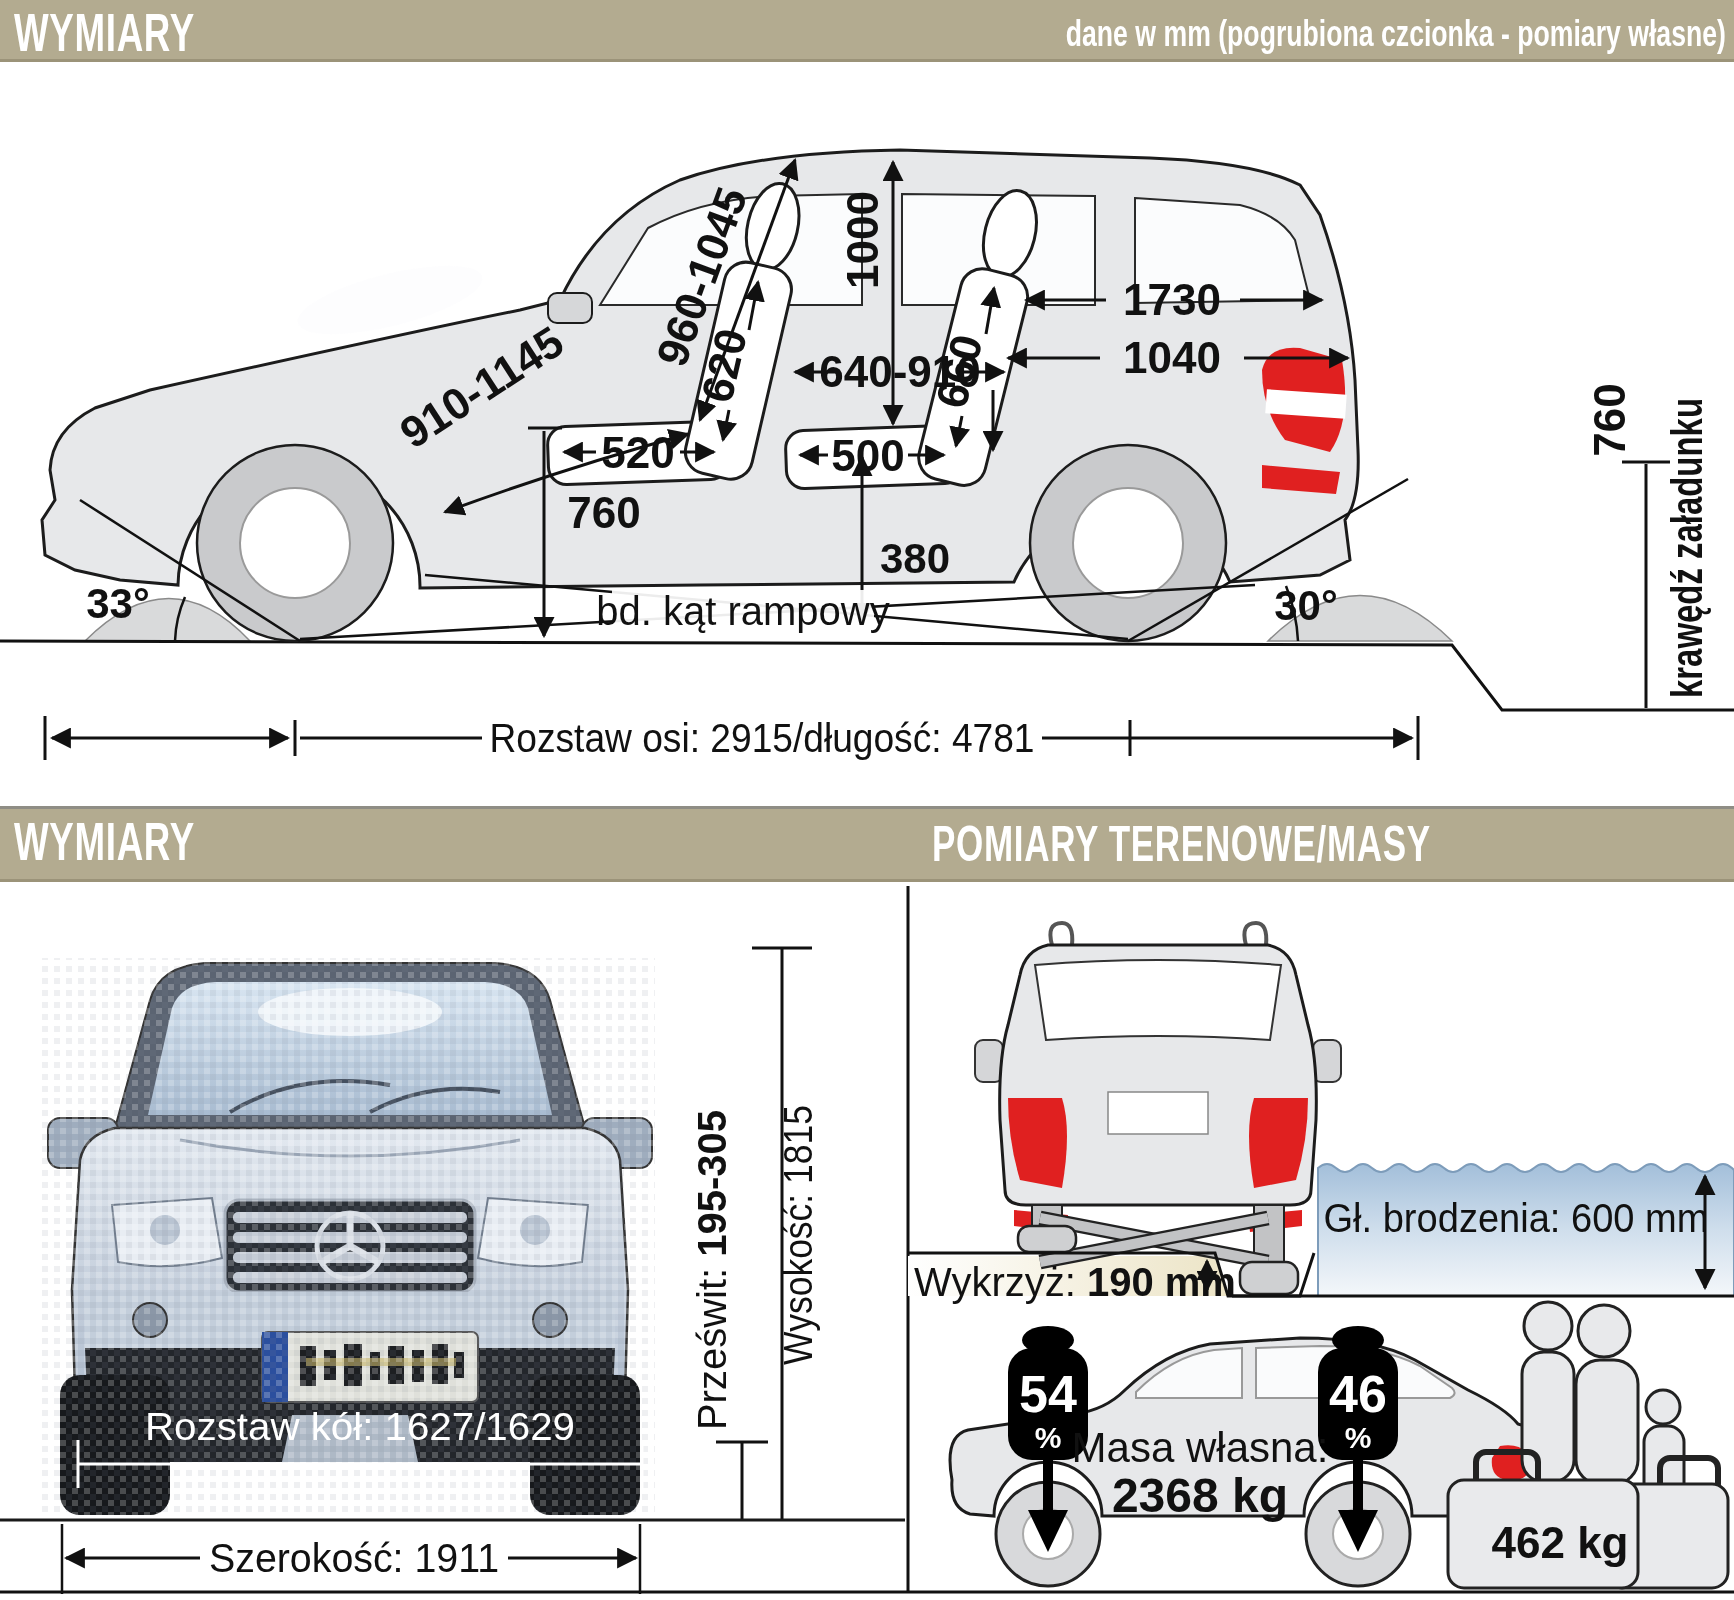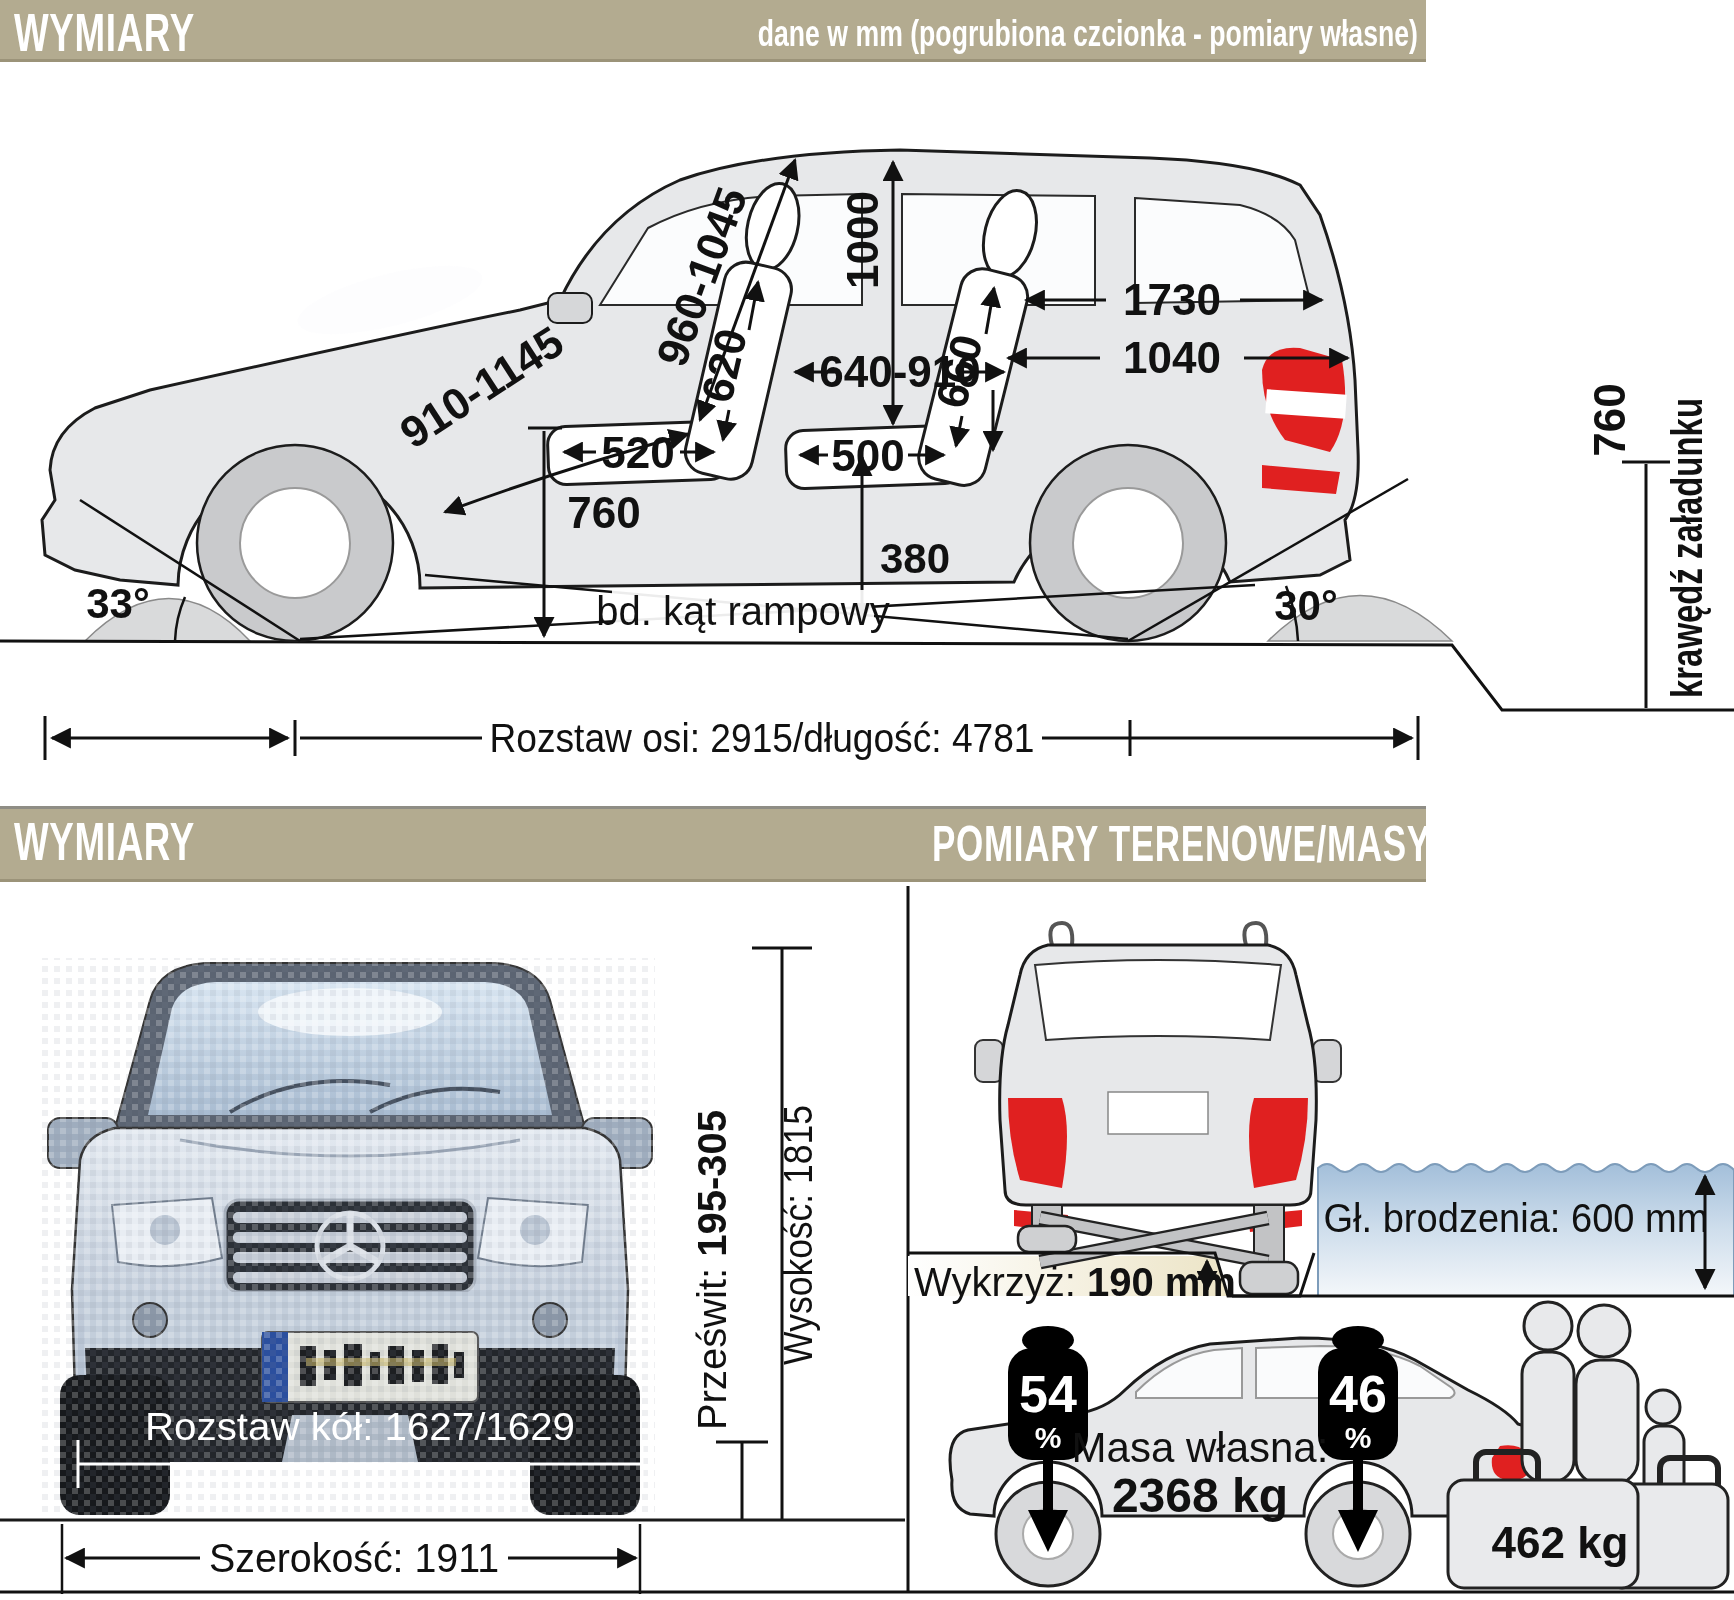--- a/index.html
+++ b/index.html
@@ -1,18 +1,18 @@
 <!DOCTYPE html>
 <html><head>
 <meta charset="utf-8">
 <style>
   html,body{margin:0;padding:0;background:#fff;}
   .stage{position:relative;width:1734px;height:1600px;background:#fff;overflow:hidden;
          font-family:"Liberation Sans","DejaVu Sans",sans-serif;}
-  .hdr{position:absolute;left:0;width:1426px;background:#b3ab90;color:#fff;box-sizing:border-box;}
+  .hdr{position:absolute;left:0;width:1734px;background:#b3ab90;color:#fff;box-sizing:border-box;}
   .hdr-top{top:0;height:62px;border-bottom:3px solid #9b9379;}
   .hdr-mid{top:806px;height:76px;border-top:3px solid #8f8d85;border-bottom:3px solid #9b9379;}
   .hdr-title{position:absolute;left:14px;top:1px;font-size:54px;font-weight:bold;
              transform:scaleX(.68);transform-origin:left top;white-space:nowrap;letter-spacing:1px;}
   .hdr-note{position:absolute;right:8px;top:13px;font-size:37px;font-weight:bold;
             transform:scaleX(.72);transform-origin:right top;white-space:nowrap;}
   .hdr-title2{position:absolute;left:932px;top:6px;font-size:50px;font-weight:bold;
               transform:scaleX(.70);transform-origin:left top;white-space:nowrap;letter-spacing:1px;}
   svg{position:absolute;left:0;}
   .dnum{font-weight:bold;font-size:44px;fill:#111;}

